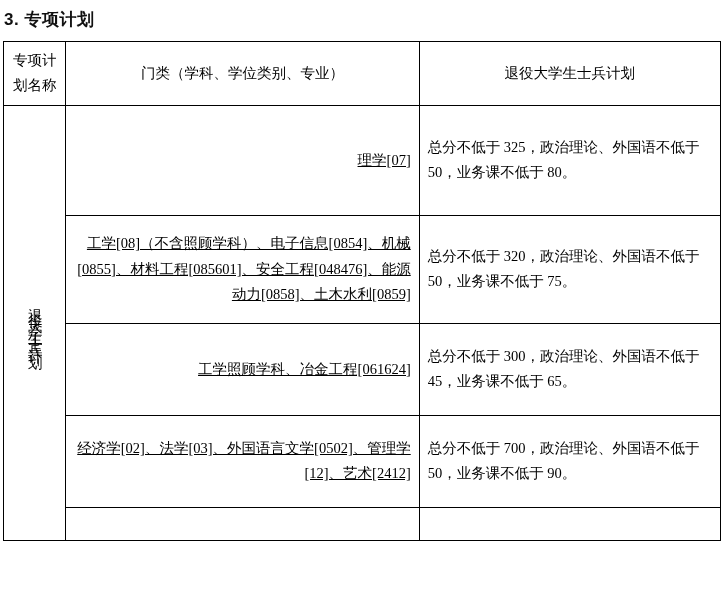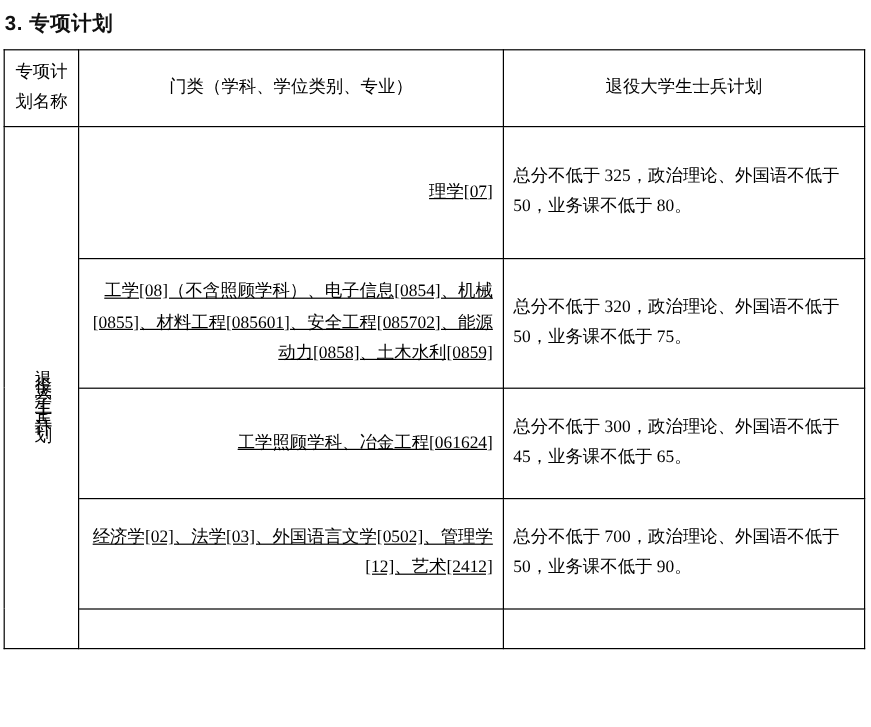--- a/index.html
+++ b/index.html
@@ -101,21 +101,21 @@
     </thead>
     <tbody>
       <tr class="tall">
         <td class="plan-name" rowspan="5">
           <span class="vtext">退役大学生士兵计划</span>
         </td>
         <td class="cat-cell">理学[07]</td>
         <td class="req-cell">总分不低于 325，政治理论、外国语不低于 50，业务课不低于 80。</td>
       </tr>
       <tr class="tall2">
-        <td class="cat-cell">工学[08]（不含照顾学科）、电子信息[0854]、机械[0855]、材料工程[085601]、安全工程[085702]、能源动力[0858]、土木水利[0859]</td>
+        <td class="cat-cell">工学[08]（不含照顾学科）、电子信息[0854]、机械[0855]、材料工程[085601]、安全工程[048476]、能源动力[0858]、土木水利[0859]</td>
         <td class="req-cell">总分不低于 320，政治理论、外国语不低于 50，业务课不低于 75。</td>
       </tr>
       <tr class="mid">
         <td class="cat-cell">工学照顾学科、冶金工程[061624]</td>
         <td class="req-cell">总分不低于 300，政治理论、外国语不低于 45，业务课不低于 65。</td>
       </tr>
       <tr class="mid">
         <td class="cat-cell">经济学[02]、法学[03]、外国语言文学[0502]、管理学[12]、艺术[2412]</td>
         <td class="req-cell">总分不低于 700，政治理论、外国语不低于 50，业务课不低于 90。</td>
       </tr>

